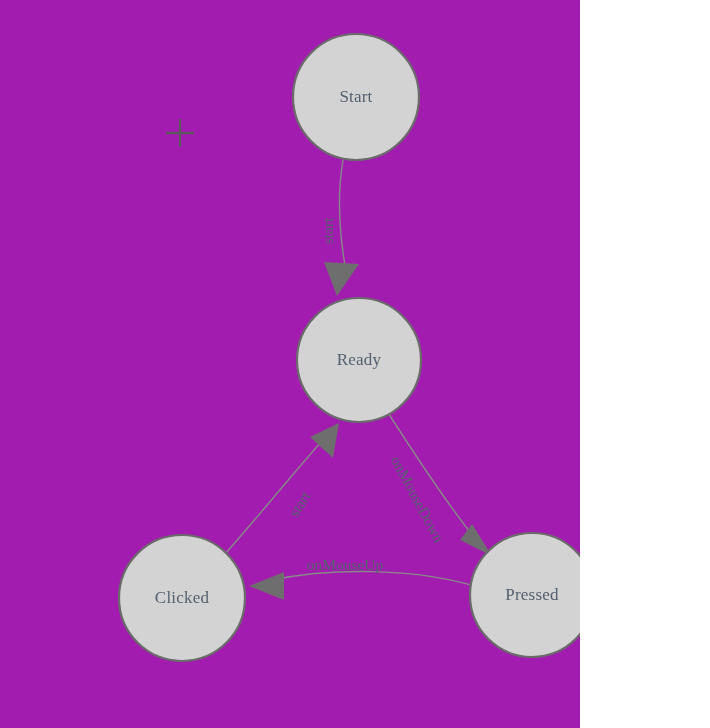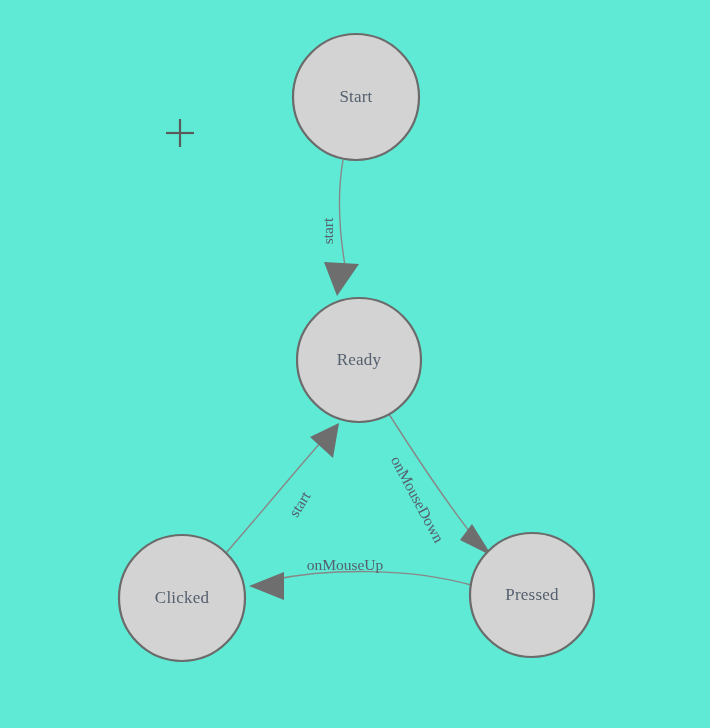--- a/index.html
+++ b/index.html
@@ -2,23 +2,23 @@
 <html><head>
 <meta charset="utf-8">
 <style>
   html, body {
     margin: 0;
     padding: 0;
     background: #ffffff;
   }
   #canvas {
     position: relative;
-    width: 710px;
+    width: 580px;
     height: 728px;
-    background: #5eead4;
+    background: #a21caf;
     overflow: hidden;
     font-family: "Liberation Serif", "DejaVu Serif", serif;
     text-decoration: underline;
   }
   svg#diagram {
     position: absolute;
     top: 0;
     left: 0;
     width: 710px;
     height: 728px;

